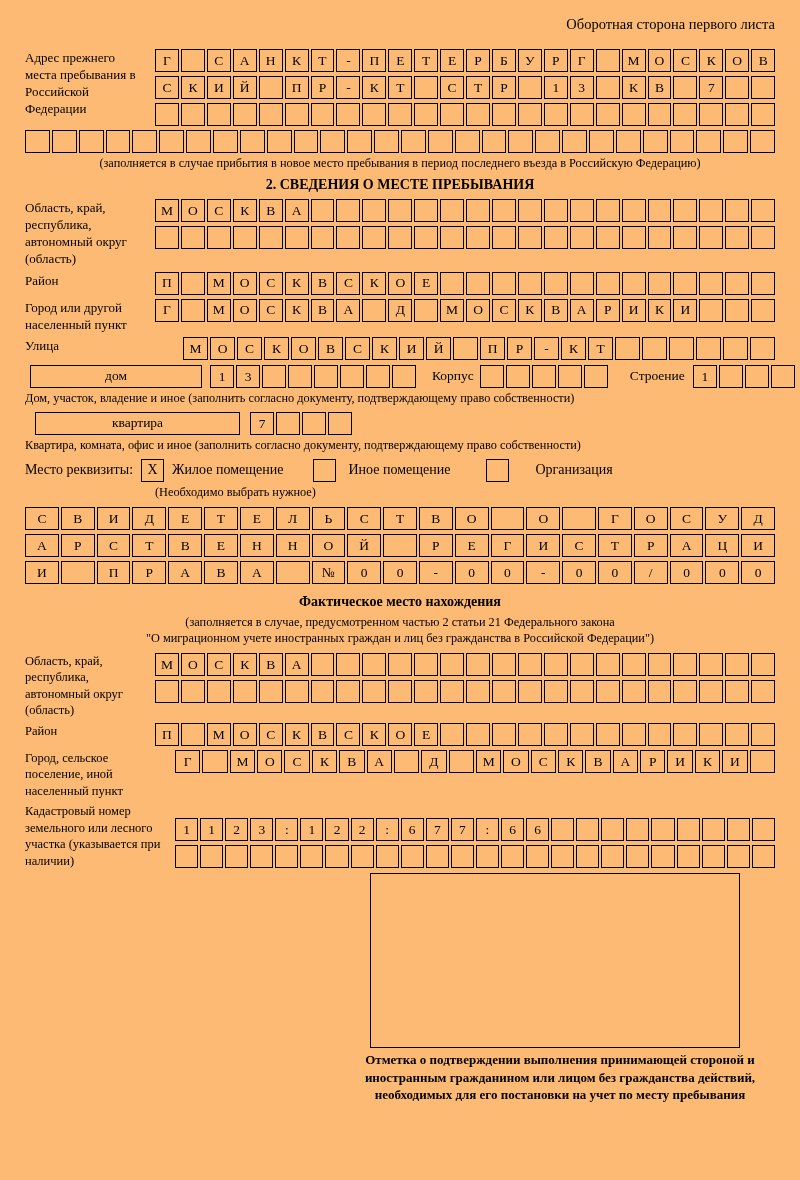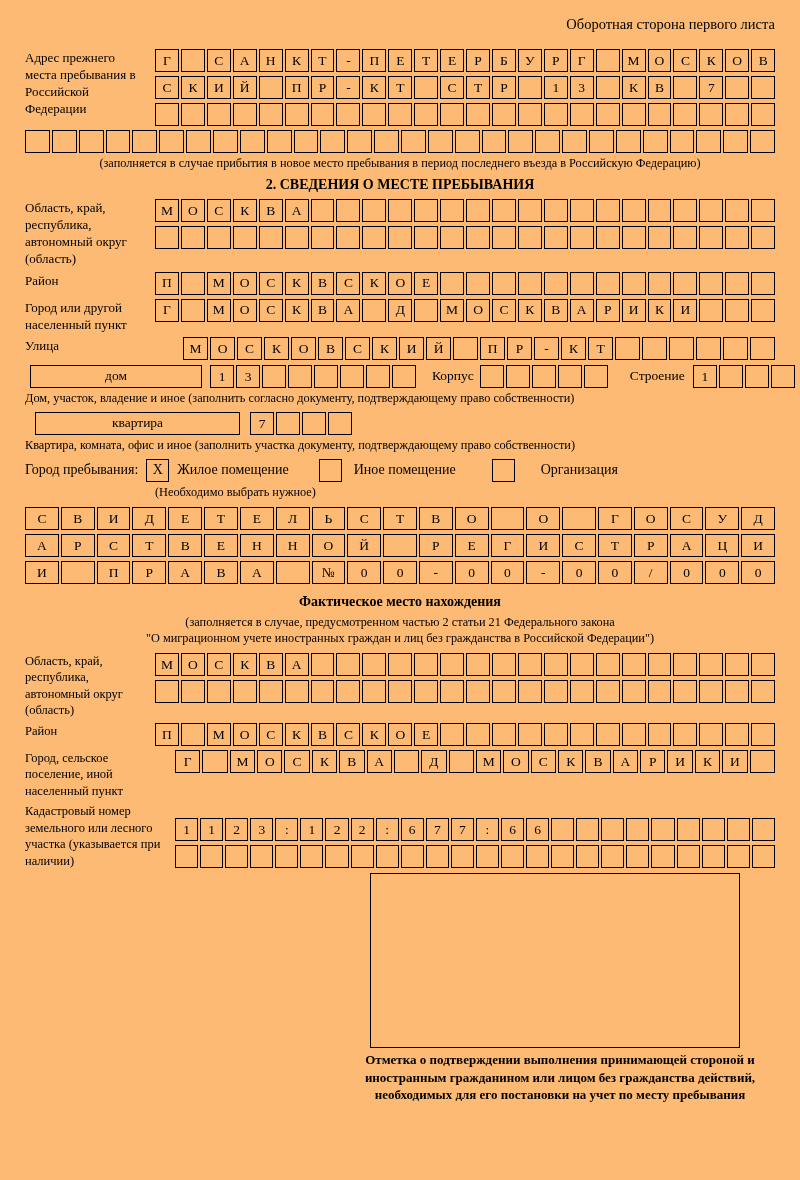--- a/index.html
+++ b/index.html
@@ -342,24 +342,24 @@
 
   <div class="inline-row">
     <span class="widebox" style="width:205px;margin-left:10px;">квартира</span>
     <div class="boxrow fixed" style="margin-left:10px;">
         <span class="cb">7</span>
         <span class="cb"></span>
         <span class="cb"></span>
         <span class="cb"></span>
       </div>
   </div>
-  <div class="note" style="margin-top:3px;">Квартира, комната, офис и иное (заполнить участка документу, подтверждающему право собственности)</div>
+  <div class="note" style="margin-top:3px;">Квартира, комната, офис и иное (заполнить согласно документу, подтверждающему право собственности)</div>
 
   <div class="inline-row">
-    <span class="inl-lbl" style="font-size:14px;">Город пребывания:</span>
+    <span class="inl-lbl" style="font-size:14px;">Место реквизиты:</span>
     <span class="chk" style="margin-left:8px;">X</span>
     <span class="inl-lbl" style="margin-left:8px;font-size:14px;">Жилое помещение</span>
     <span class="chk" style="margin-left:30px;"></span>
     <span class="inl-lbl" style="margin-left:12px;font-size:14px;">Иное помещение</span>
     <span class="chk" style="margin-left:36px;"></span>
     <span class="inl-lbl" style="margin-left:26px;font-size:14px;">Организация</span>
   </div>
   <div class="note" style="margin-top:3px;margin-left:130px;width:480px;text-align:left;">(Необходимо выбрать нужное)</div>
 
   <div class="field doc" style="margin-top:6px;">

